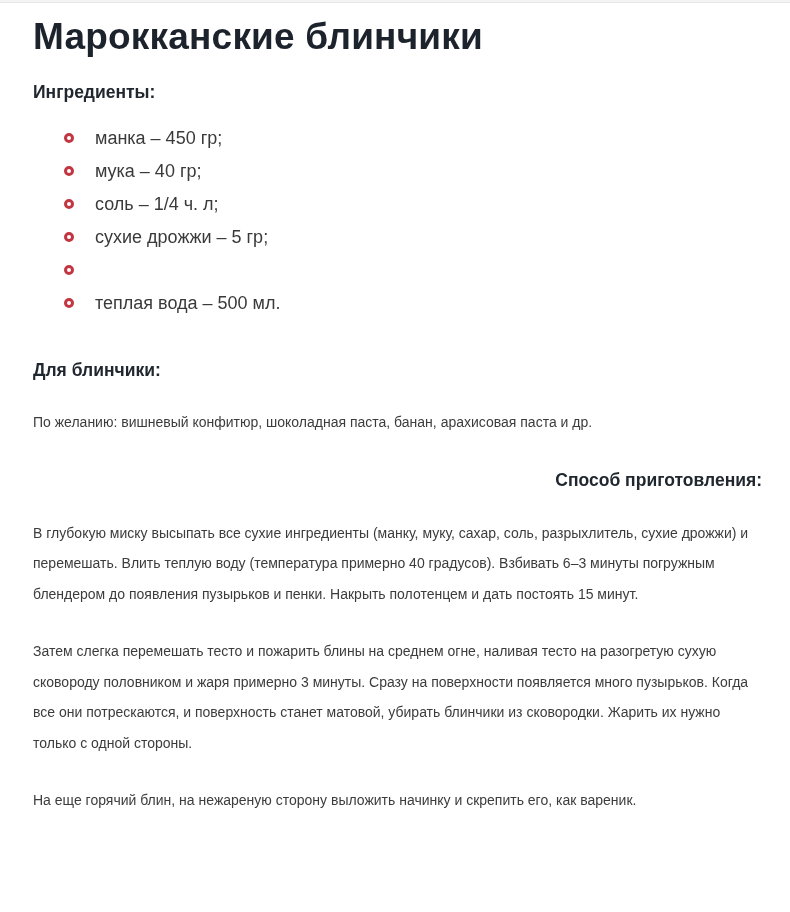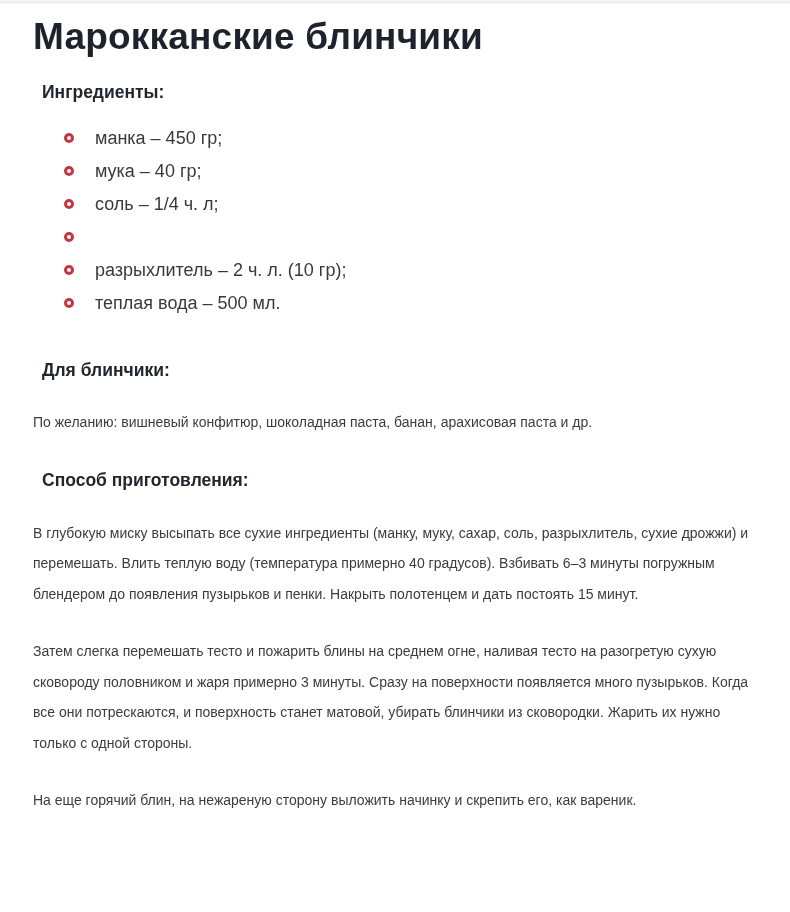--- a/index.html
+++ b/index.html
@@ -30,25 +30,24 @@
     font-weight: 700;
     letter-spacing: 0.2px;
     color: #1d232c;
     line-height: 46px;
   }
   h2.section-heading {
     font-size: 17.5px;
     font-weight: 700;
     color: #21272f;
     line-height: 22px;
-    margin-left: 9px;
   }
   .heading-ingredients { margin-top: 21px; }
   .heading-filling     { margin-top: 46px; }
-  .heading-method      { margin-top: 31px; }
+  .heading-method      { margin-top: 31px; text-align: right; }
   ul.ingredients-list {
     list-style: none;
     margin-top: 25px;
   }
   ul.ingredients-list li {
     position: relative;
     padding-left: 62px;
     font-size: 18px;
     line-height: 20px;
     color: #3a3a3a;
@@ -96,24 +95,24 @@
       <li>
         <span class="bullet-ring"></span>
         <span>мука – 40 гр;</span>
       </li>
       <li>
         <span class="bullet-ring"></span>
         <span>соль – 1/4 ч. л;</span>
       </li>
       <li>
         <span class="bullet-ring"></span>
+        <span>сухие дрожжи – 5 гр;</span>
       </li>
       <li>
         <span class="bullet-ring"></span>
-        <span>разрыхлитель – 2 ч. л. (10 гр);</span>
       </li>
       <li>
         <span class="bullet-ring"></span>
         <span>теплая вода – 500 мл.</span>
       </li>
     </ul>
 
     <h2 class="section-heading heading-filling">Для блинчики:</h2>
 
     <p class="body-text filling-text">По желанию: вишневый конфитюр, шоколадная паста, банан, арахисовая паста и др.</p>

